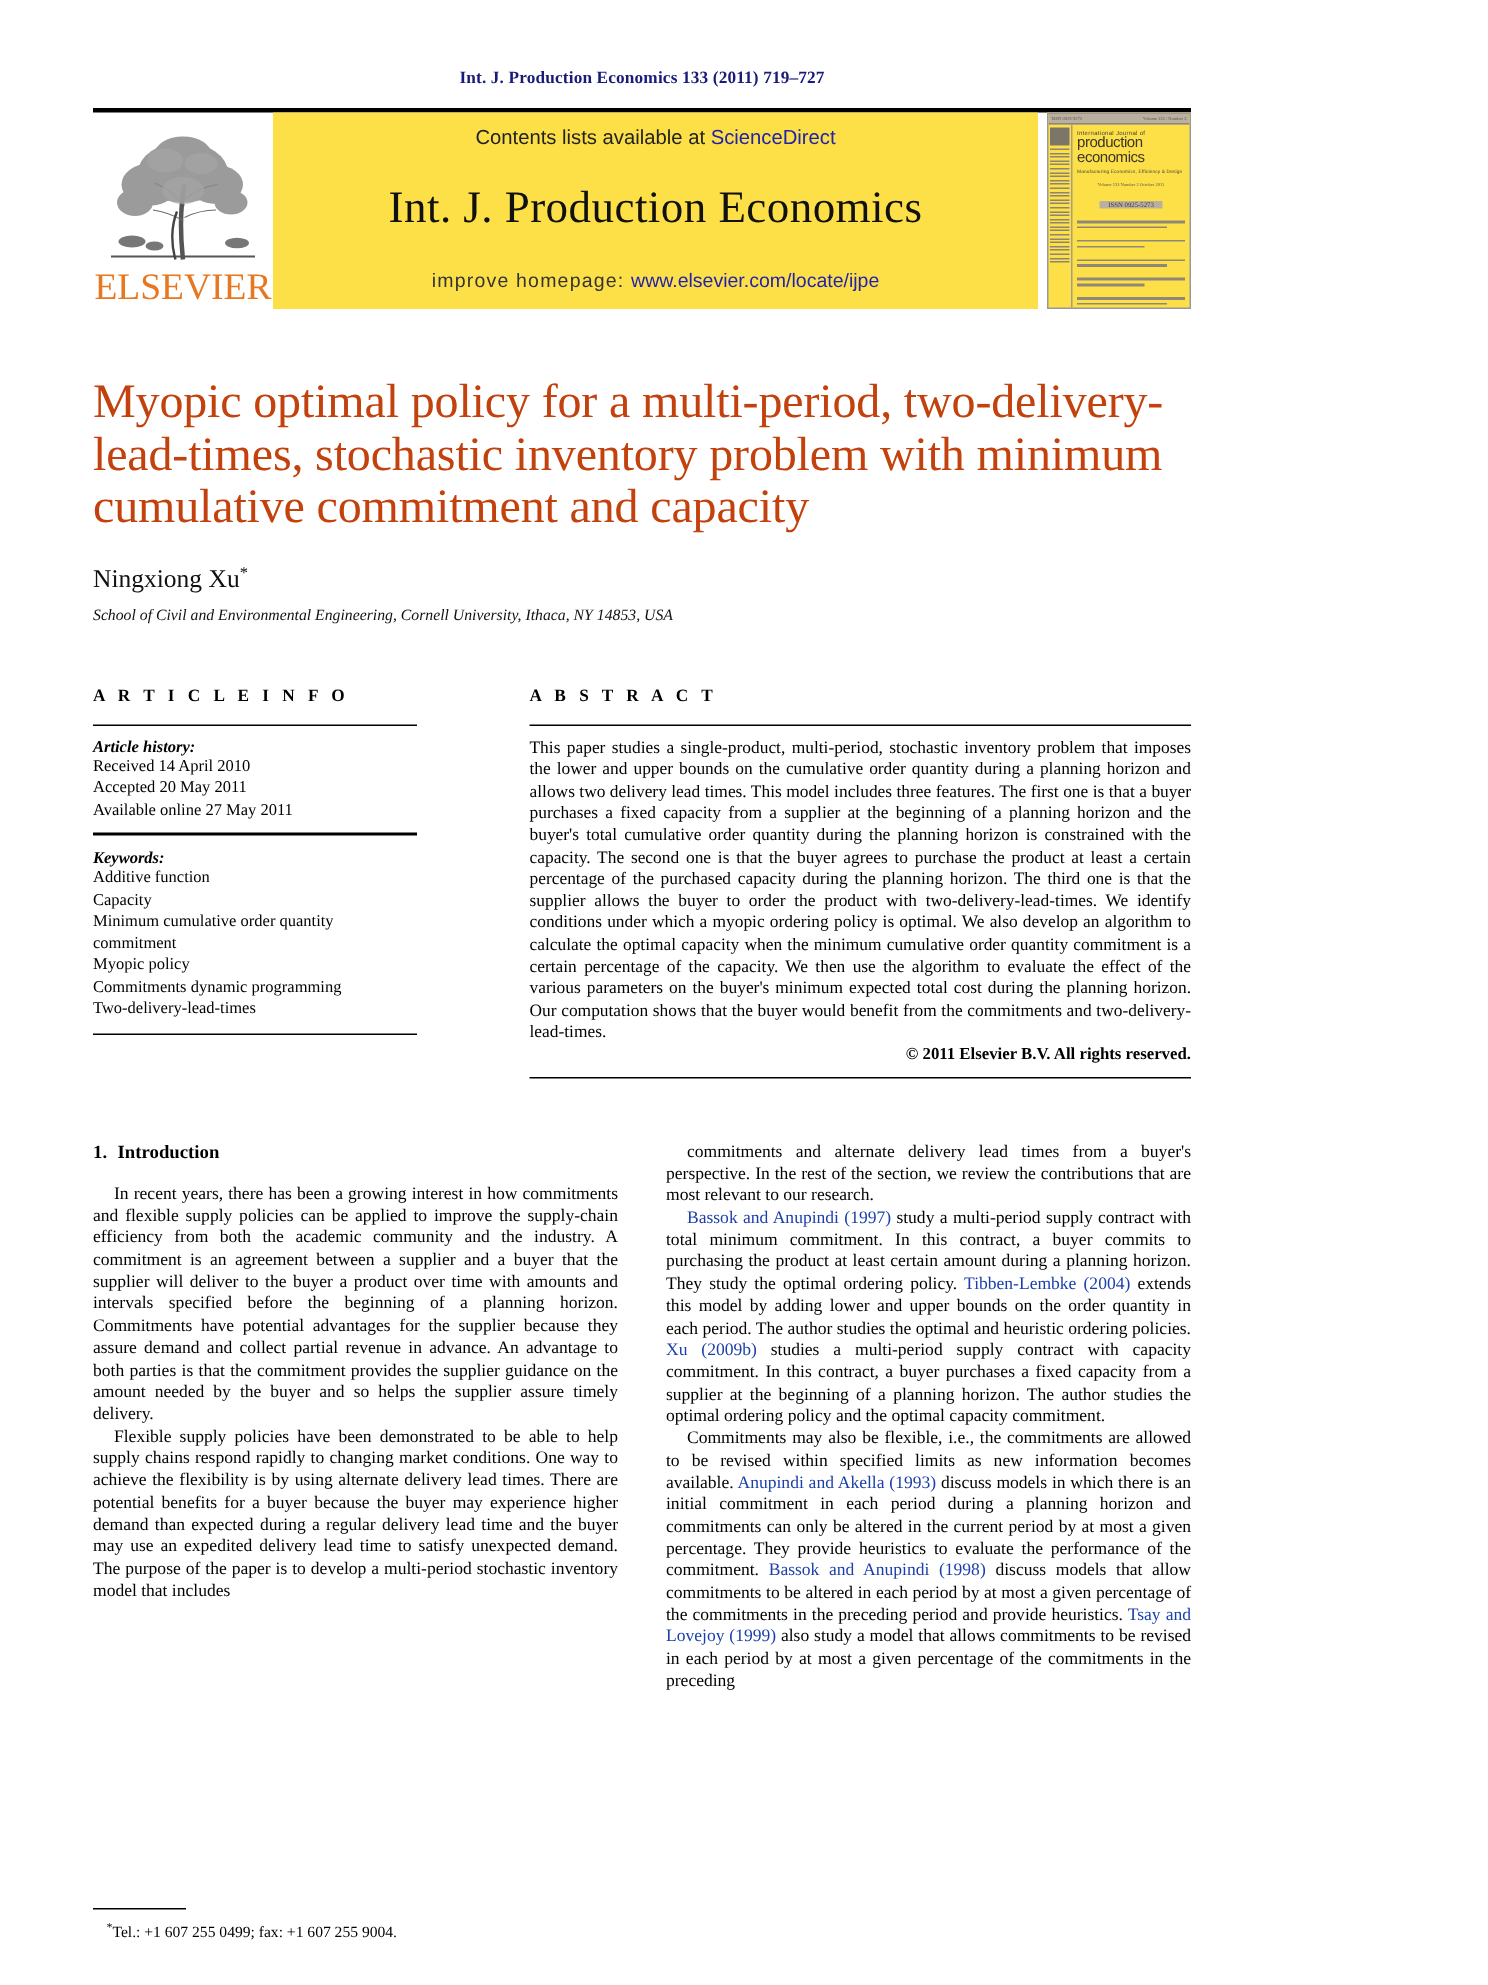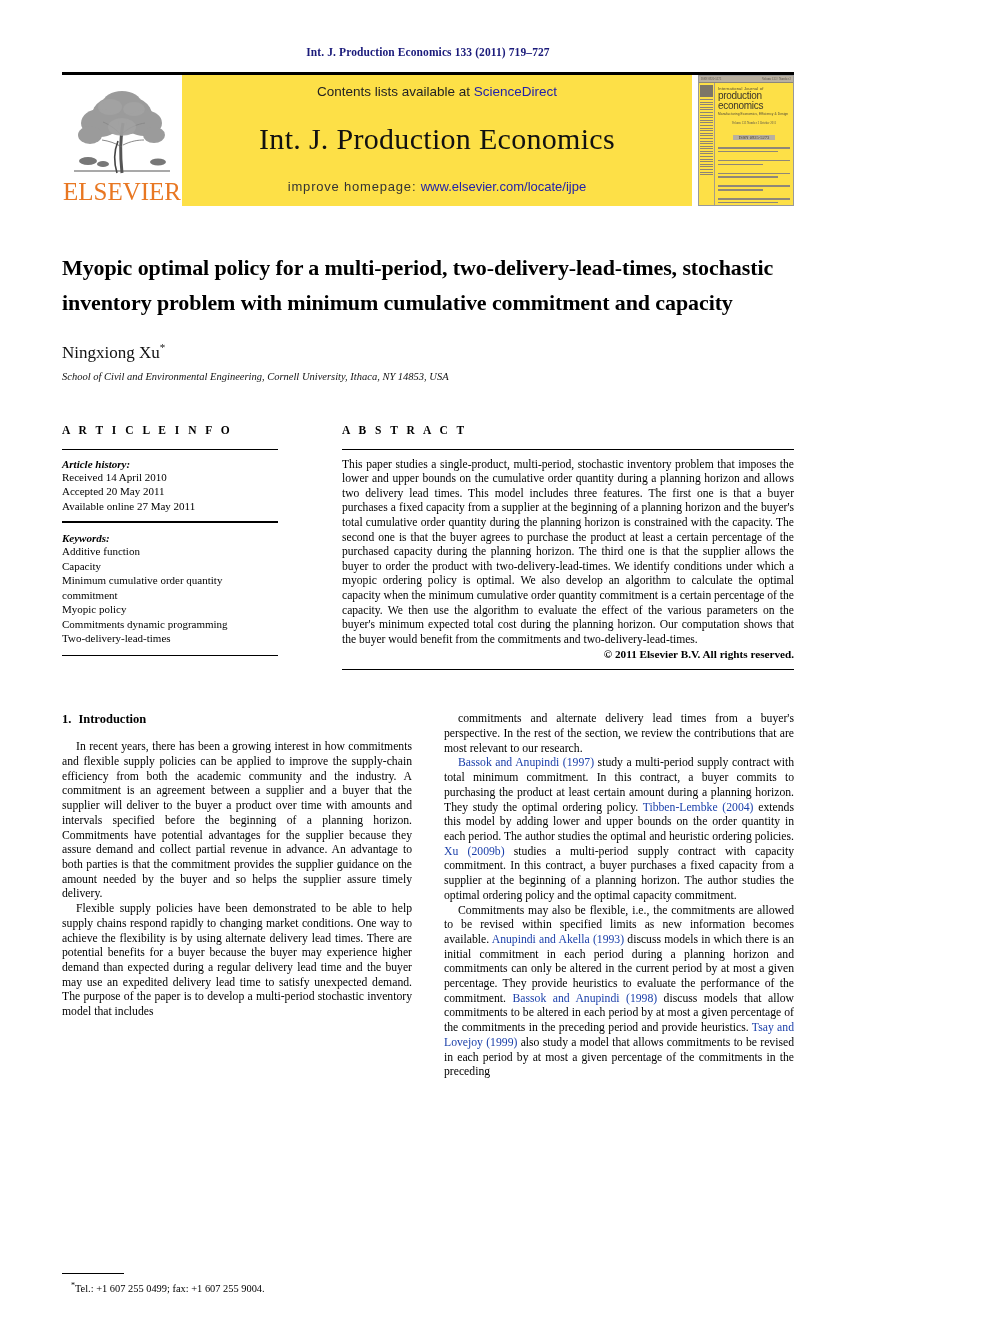--- a/index.html
+++ b/index.html
@@ -196,24 +196,24 @@
   .cover-toc .trow.short { width: 62%; }
   .cover-toc .trow.mid { width: 84%; }
   .cover-toc .tgap { height: 3px; }
 
   
   .title-block {
     margin-top: 44px;
   }
   .paper-title {
     font-family: "Liberation Serif", serif;
-    font-size: 22px;
+    font-size: 32px;
     line-height: 35px;
-    color: #000000;
-    font-weight: bold;
+    color: #c2410c;
+    font-weight: normal;
     margin: 0;
     letter-spacing: -0.1px;
   }
   .author {
     margin-top: 21px;
     font-family: "Liberation Serif", serif;
     font-size: 17px;
     color: #111;
   }
   .author .star {
@@ -225,21 +225,21 @@
     font-family: "Liberation Serif", serif;
     font-style: italic;
     font-size: 10.5px;
     color: #111;
   }
 
   
   .info-abstract {
     margin-top: 42px;
     display: flex;
-    gap: 0px;
+    gap: 11px;
     justify-content: flex-end;
   }
   .col-info {
     width: 240px;
     flex: 0 0 240px;
     padding-right: 24px;
     box-sizing: border-box;
   }
   .col-abstract {
     flex: 1 1 auto;

